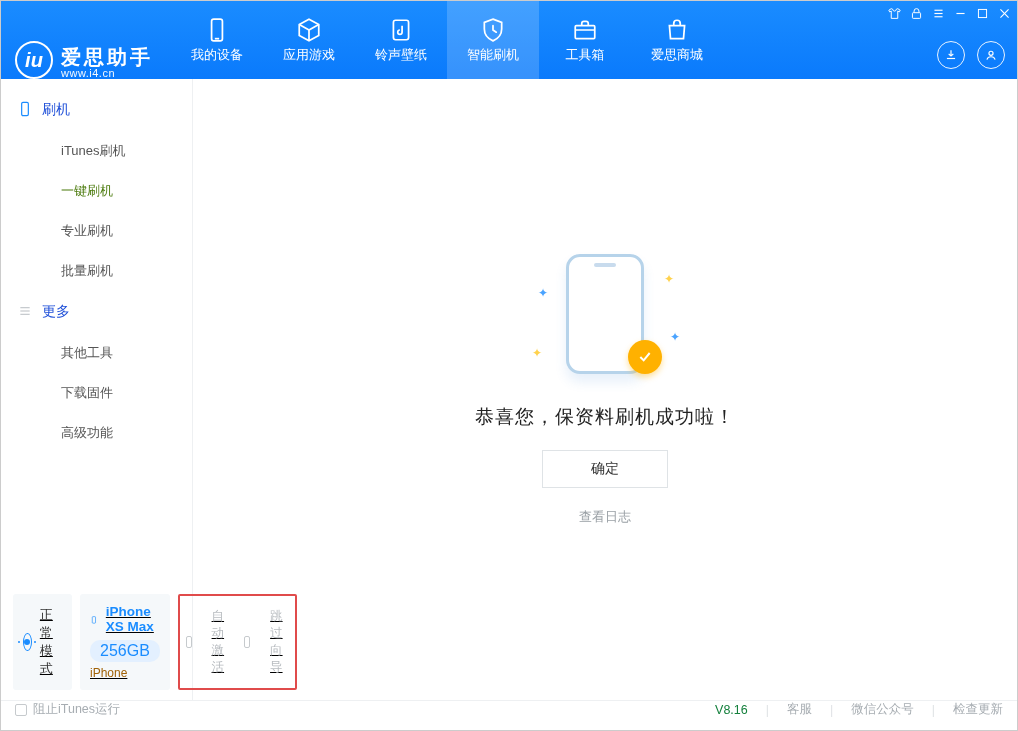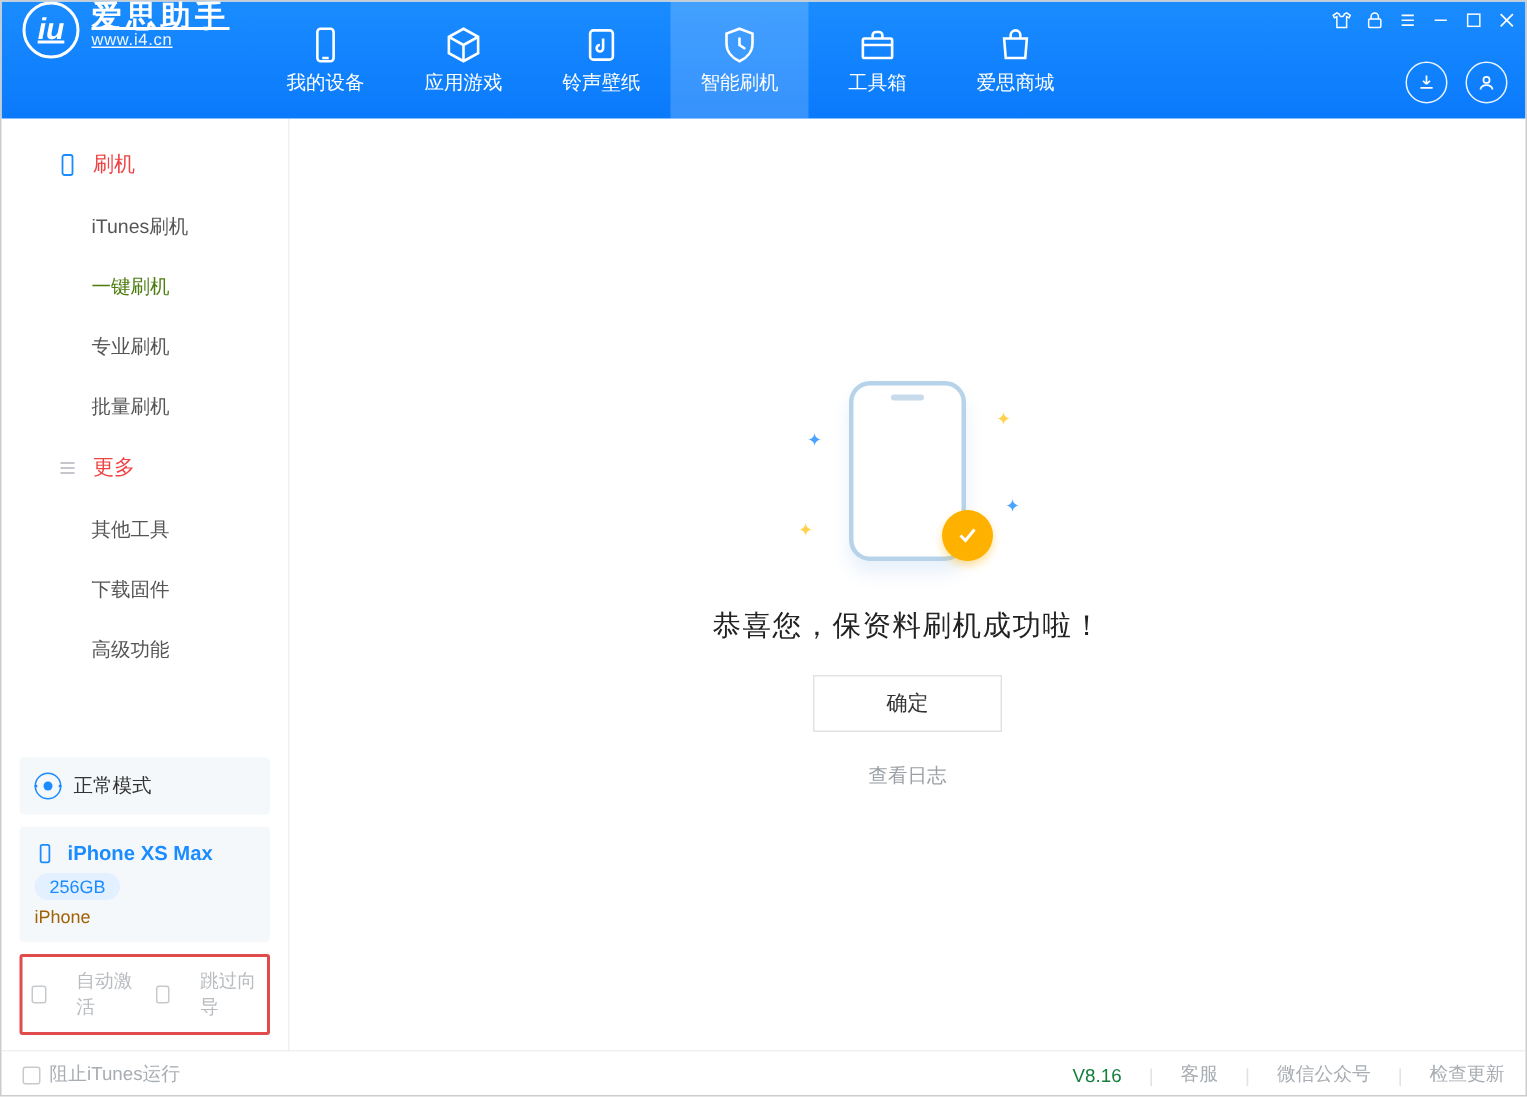--- a/index.html
+++ b/index.html
@@ -9,24 +9,23 @@
 .header {
   height: 78px;
   background: linear-gradient(180deg, #1a8cff 0%, #0a7afc 100%);
   display: flex;
   align-items: stretch;
   color: #fff;
   position: relative;
 }
 .brand {
   display: flex;
-  align-items: flex-start;
+  align-items: flex-end;
   padding: 0 18px 0 14px;
   gap: 8px;
-  text-decoration: underline;
 }
 .brand-logo {
   width: 38px; height: 38px; border-radius: 50%;
   border: 2px solid #fff; display: flex; align-items: center; justify-content: center;
   font-weight: 700; font-size: 20px; font-style: italic;
   color: #fff;
 }
 .brand-text .title { font-size: 20px; font-weight: 600; letter-spacing: 3px; line-height: 1; }
 .brand-text .url { font-size: 11px; letter-spacing: 0.5px; opacity: .95; }
 
@@ -62,55 +61,55 @@
 
 
 .body { display: flex; height: calc(731px - 78px - 32px); }
 .sidebar {
   width: 192px;
   border-right: 1px solid #eef0f2;
   display: flex; flex-direction: column;
   padding-top: 10px;
 }
 .side-group-title {
-  display: flex; align-items: center; gap: 9px;
+  display: flex; align-items: flex-start; gap: 9px;
   padding: 12px 16px;
-  font-size: 14px; color: #ef4444; font-weight: 500; margin-left: 20px;
+  font-size: 14px; color: #1d4ed8; font-weight: 500;
 }
 .side-group-title .gicon { width:16px; height:16px; display:flex; align-items:center; justify-content:center; color:#c4c8cc;}
 .side-group-title.flash .gicon { color:#1a8cff; }
 .side-item {
   padding: 11px 8px 11px 60px;
   font-size: 13px; color: #555;
   cursor: pointer;
 }
 .side-item.active { color: #4d7c0f; }
 
 .device-panel {
   margin-top: auto;
   padding: 0 12px 10px 12px;
-  display:flex; flex-direction:column; gap:8px;
+  display:flex; flex-direction:row; gap:8px;text-decoration:underline;
 }
 .dev-box {
   background: #f5f8fa;
   border-radius: 3px;
   padding: 10px 10px;
   font-size: 13px;
 }
 .dev-mode { display:flex; align-items:center; gap:8px; color:#333; }
 .dev-mode .dot {
   width:18px; height:18px; border-radius:50%; border:1.5px solid #1a8cff;
   display:flex; align-items:center; justify-content:center;
 }
 .dev-mode .dot::after{content:""; width:6px; height:6px; background:#1a8cff; border-radius:50%; box-shadow: 8px 0 0 -2px #1a8cff, -8px 0 0 -2px #1a8cff;}
 .dev-info .name { color:#1a8cff; font-weight:600; font-size:13.5px; display:flex; align-items:center; gap:8px;}
 .dev-info .name .phone-ic{ width:14px;height:14px; color:#1a8cff;}
 .dev-info .cap {
   display:inline-block; margin-top:6px; background:#e3f0ff; color:#1a8cff;
-  padding:2px 10px; border-radius:10px; font-size:12px;
+  padding:2px 10px; border-radius:10px; font-size:16px;
 }
 .dev-info .type { color:#a16207; font-size:12px; margin-top:4px;}
 
 .checks {
   border: 2px solid #e04b4b;
   border-radius: 2px;
   padding: 8px 6px;
   display:flex; gap:14px;
   font-size:12.5px; color:#b8bcc0;
 }
@@ -142,21 +141,21 @@
 .success-text { font-size:19px; color:#222; letter-spacing:1px;}
 .ok-btn {
   width:126px; height:38px; background:#fff; border:1px solid #dfe3e6;
   font-size:14px; color:#333; cursor:pointer;
 }
 .log-link { font-size:13px; color:#9aa0a5; cursor:pointer; text-decoration:none;}
 
 
 .footer {
   height:32px; border-top:1px solid #eef0f2;
-  display:flex; align-items:center;
+  display:flex; align-items:flex-start;
   font-size:12.5px; color:#a7adb2;
   padding: 0 14px;
 }
 .footer .left { display:flex; align-items:center; gap:6px; cursor:pointer;}
 .footer .box { width:12px; height:12px; border:1.2px solid #c6cacd; border-radius:2px;}
 .footer .right { margin-left:auto; display:flex; align-items:center; gap:18px;}
 .footer .ver { color:#15803d; }
 .footer .sep { color:#e0e3e6; }
 .footer .lnk { cursor:pointer; }
 </style>

